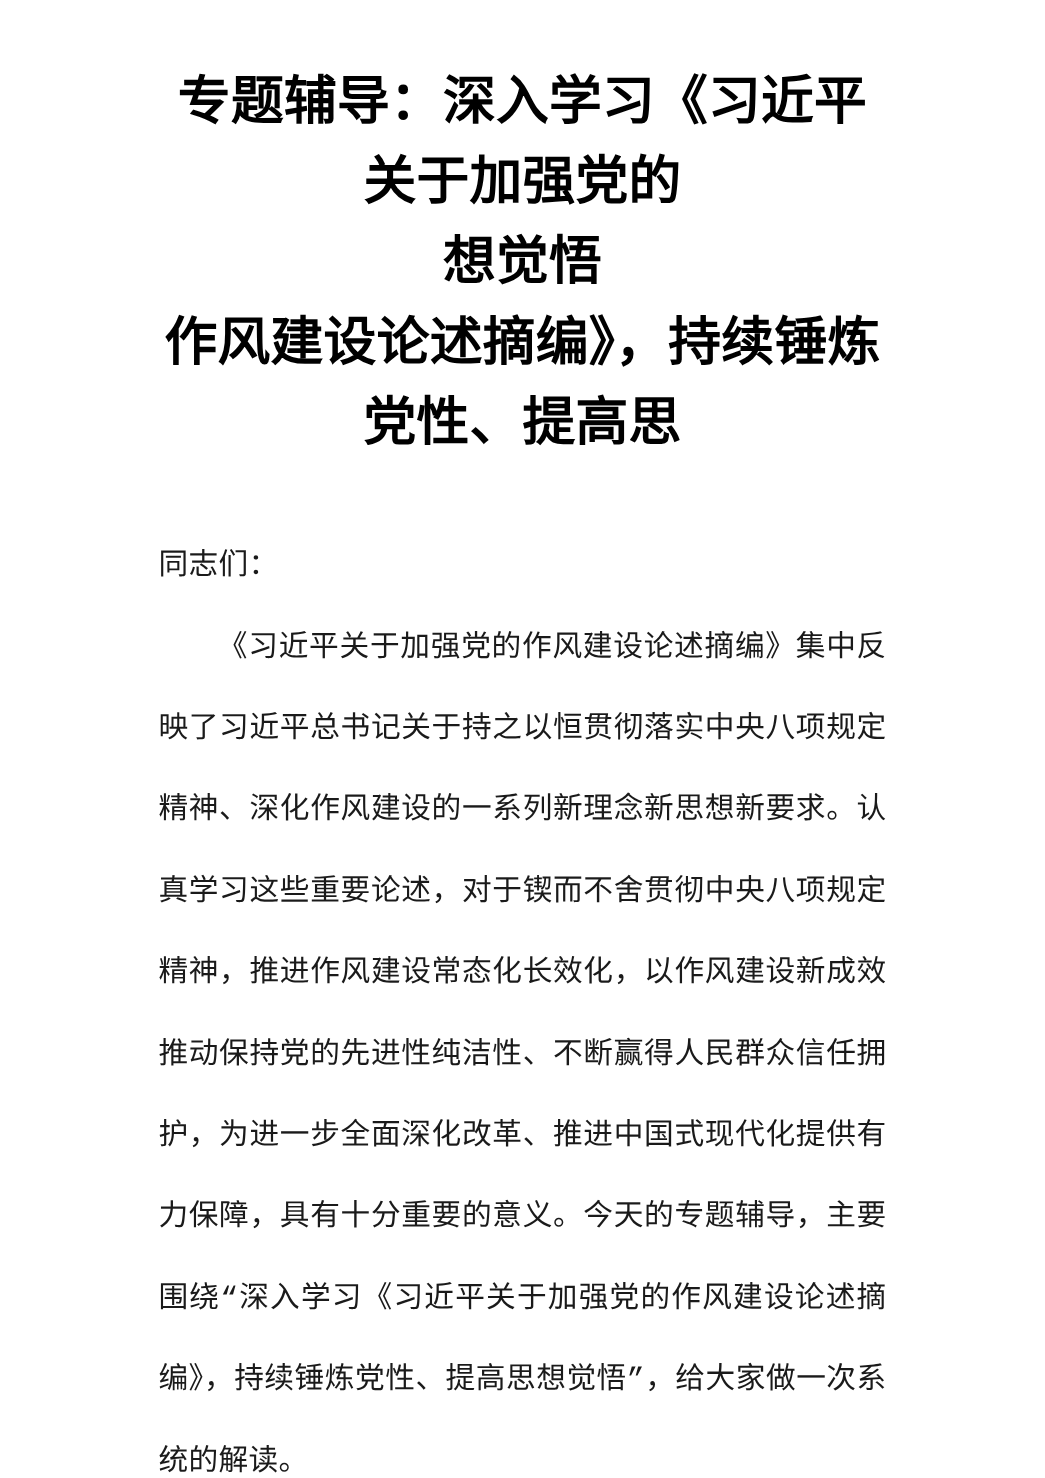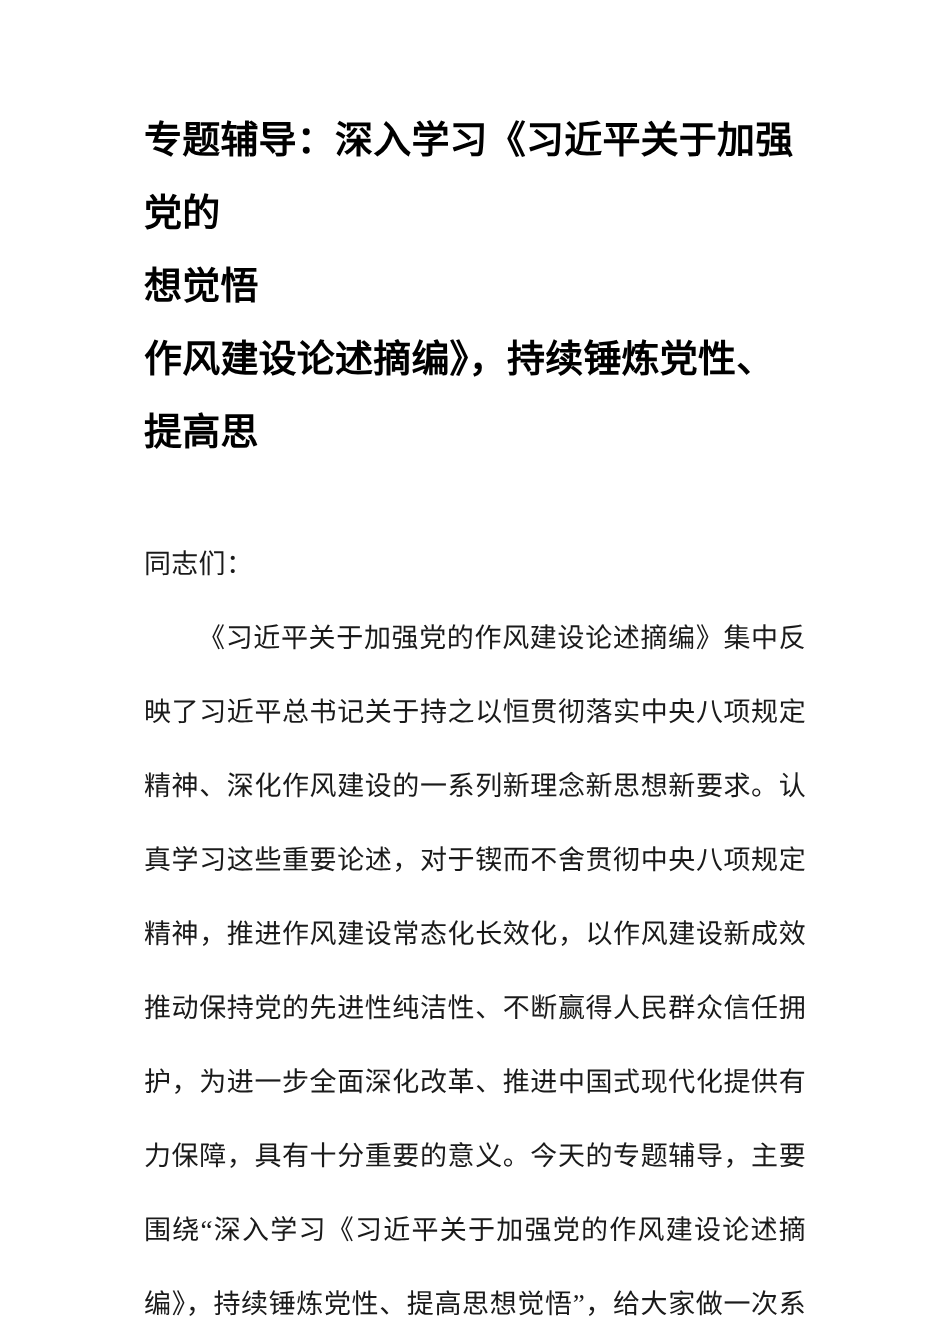--- a/index.html
+++ b/index.html
@@ -27,40 +27,40 @@
   .page-inner {
     position: absolute;
     left: 144px;
     top: 0;
     width: 662px;
   }
 
   
   .doc-title {
     margin: 0;
-    padding-top: 104px;
+    padding-top: 56px;
     font-family: "DejaVu Sans", "Liberation Sans", sans-serif;
     font-weight: 700;
-    font-size: 38px;
+    font-size: 48px;
     line-height: 73px;
     color: #000000;
-    text-align: left;
+    text-align: center;
     letter-spacing: 0.2px;
     word-break: break-all;
   }
 
   
   .doc-body {
     margin: 0;
     padding-top: 58px;
   }
 
   .para {
     margin: 0;
-    font-family: Liberation Serif, serif;
+    font-family: Liberation Mono, monospace;
     font-size: 27px;
     line-height: 74px;
     color: #1a1a1a;
     text-align: justify;
     text-justify: inter-character;
     word-break: break-all;
     letter-spacing: 0.3px;
   }
 
   .para.salutation {

